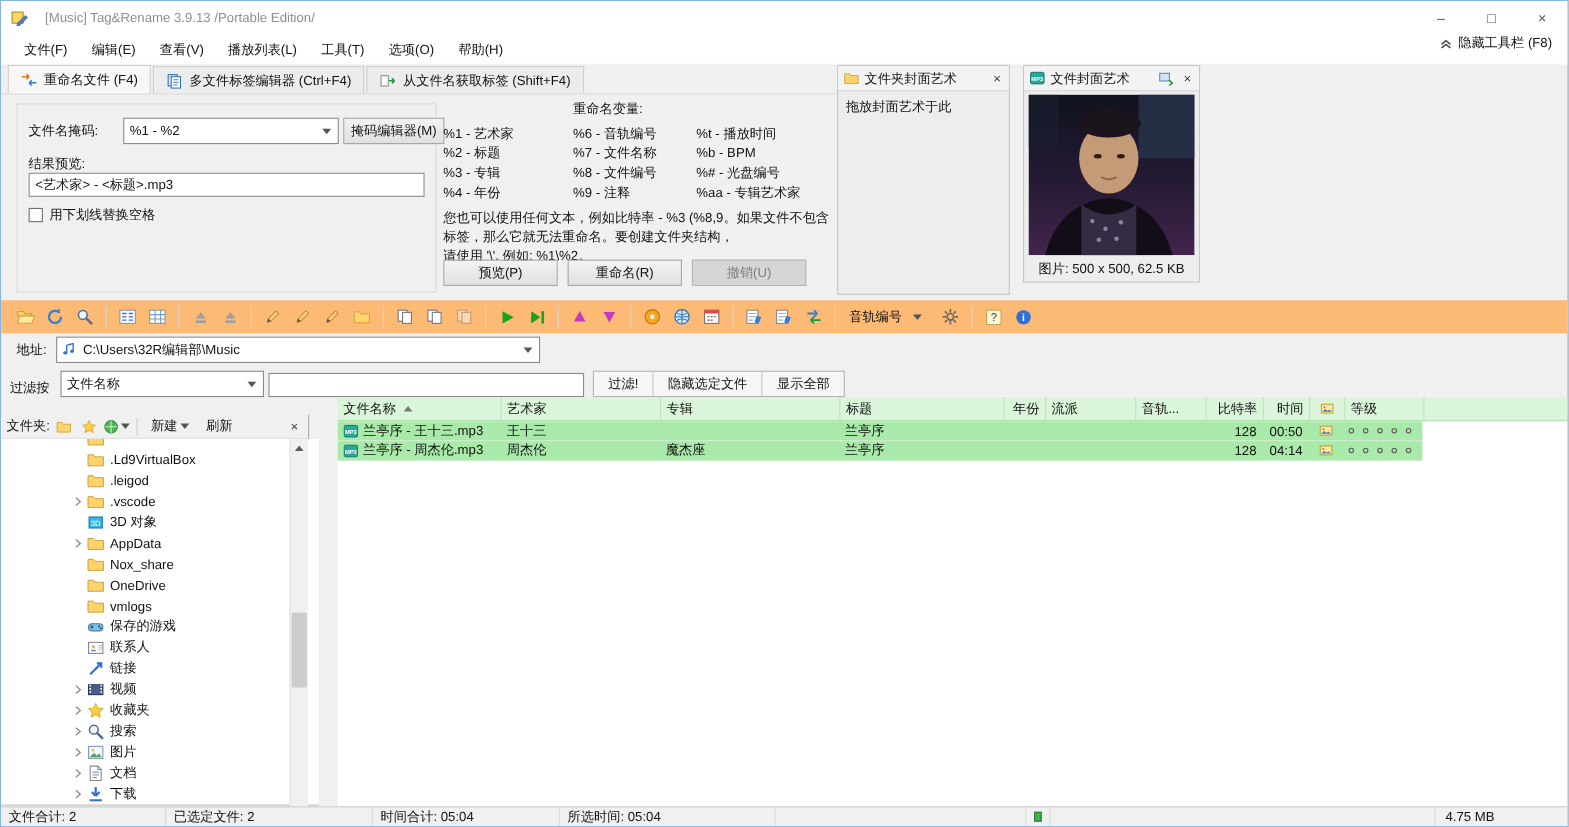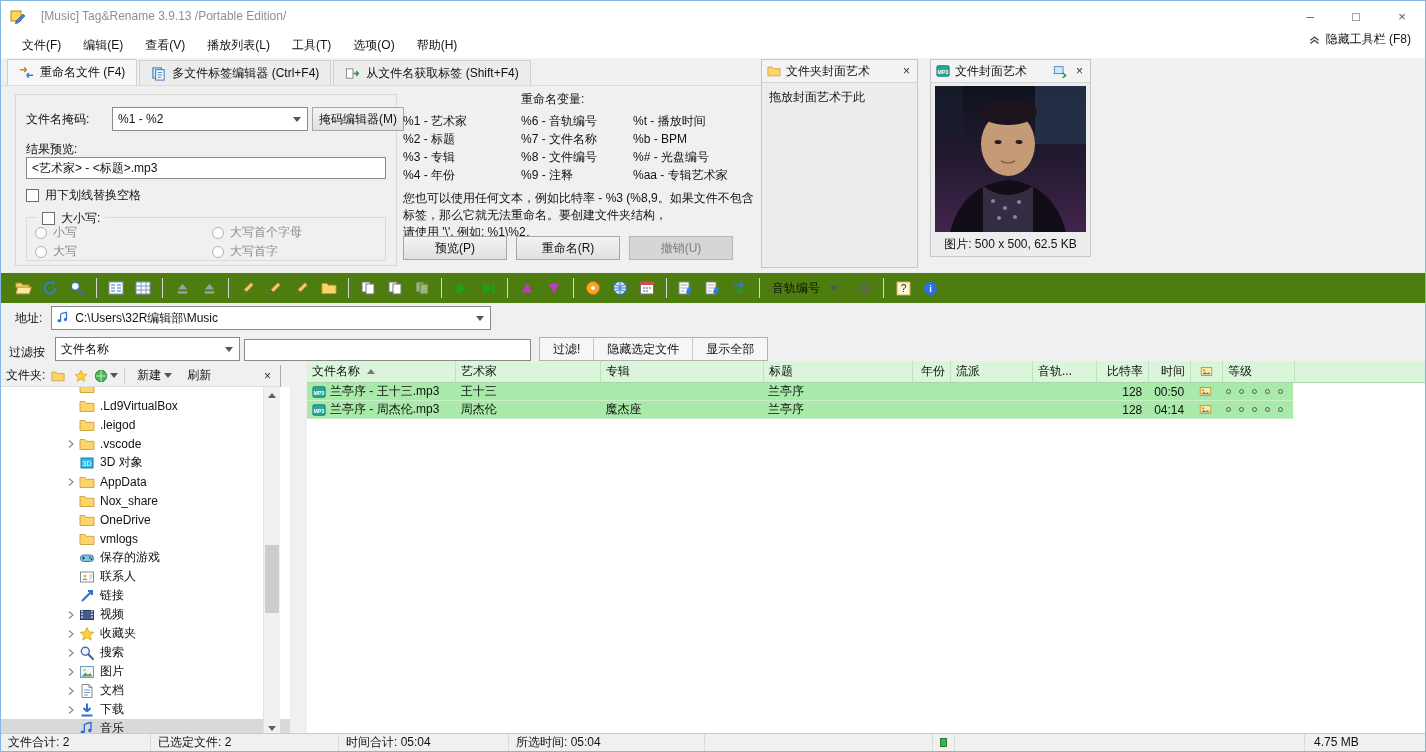--- a/index.html
+++ b/index.html
@@ -49,36 +49,36 @@
 
 .cpanel{position:absolute;top:58px;background:#ededed;border:1px solid #c6c6c6}
 .cp-folder{left:760px;width:157px;height:209px}
 .cp-file{left:929px;width:161px;height:198px}
 .cphead{height:23px;display:flex;align-items:center;gap:5px;padding:0 5px;border-bottom:1px solid #d4d4d4;background:#f3f3f3;white-space:nowrap}
 .cpx{margin-left:auto;color:#333;font-size:12px;padding:0 2px}
 .drop-hint{padding:6px 7px}
 .photo{display:block;margin:3px auto 0}
 .imgcap{text-align:center;margin-top:4px}
 
-.toolbar{position:absolute;top:272px;left:0;right:0;height:30px;display:flex;align-items:center;padding-left:10px;gap:3px;background:#4d7c0f}
+.toolbar{position:absolute;top:272px;left:0;right:0;height:30px;display:flex;align-items:center;padding-left:10px;gap:3px;background:#fdba74}
 .tbi{width:24px;height:24px;display:flex;align-items:center;justify-content:center}
 .tsep{width:1px;height:20px;background:#d6d6d6;margin:0 4px;flex:none}
 .tcombo{display:flex;align-items:center;gap:4px;padding:0 5px;height:24px}
 
 .addr{position:absolute;top:303px;left:0;right:0;height:28px;display:flex;align-items:center;padding-left:14px;gap:9px}
 .addrcombo{width:440px}
 .filterrow{position:absolute;top:331px;left:0;right:0;height:29px;display:flex;align-items:flex-end;padding-left:8px}
 .fcombo{width:185px;margin-left:10px}
 .finput{width:287px;height:22px;background:#fff;border:1px solid #8a8a8a;margin-left:4px;padding:0 4px;font:inherit}
 .fgroup{display:flex;border:1px solid #b3b3b3;height:24px;background:#f6f6f6;margin-left:8px}
 .fbtn{padding:0 13px;line-height:22px;border-right:1px solid #c8c8c8;white-space:nowrap}
 .fbtn:last-child{border-right:none}
 
 .main{position:absolute;top:360px;left:0;right:0;bottom:18px}
-.fpanel{position:absolute;left:0;top:4px;width:280px;height:100%;border-right:1px solid #ababab;background:#fff}
+.fpanel{position:absolute;left:0;top:16px;width:280px;height:100%;border-right:1px solid #ababab;background:#fff}
 .fhead{height:22px;background:#f0f0f0;border-bottom:1px solid #dedede;display:flex;align-items:center;gap:3px;padding:0 5px;white-space:nowrap}
 .fhead .hsep{width:1px;height:16px;background:#cfcfcf;margin:0 3px}
 .fhbtn{display:flex;align-items:center;gap:3px;padding:0 6px;height:20px}
 .fhx{margin-left:auto;padding:0 4px;color:#333}
 .ftree{position:absolute;top:22px;left:0;width:289px;bottom:0;overflow:hidden;background:#fff}
 .trow{height:19px;display:flex;align-items:center;padding-left:62px;white-space:nowrap}
 .trow.sel{background:#d9d9d9}
 .tchev{width:16px;height:16px;display:flex;align-items:center;justify-content:center;flex:none}
 .ticon{width:16px;height:16px;flex:none;margin-right:5px}
 .partial{margin-top:-10px}
@@ -347,42 +347,20 @@
         </div>
         <div class="btn" style="width:92px;margin-left:4px">
           <span>掩码编辑器(M)</span>
         </div>
       </div>
       <div class="lbl-prev">结果预览:</div>
       <div class="prevbox">&lt;艺术家&gt; - &lt;标题&gt;.mp3</div>
       <div class="cbrow">
         <span class="cb"></span>
         <span>用下划线替换空格</span>
-      </div>
-      <div class="gb2">
-        <div class="legend">
-          <span class="cb"></span>
-          <span>大小写:</span>
-        </div>
-        <div class="ropt" style="left:8px;top:6px">
-          <span class="radio"></span>
-          <span>小写</span>
-        </div>
-        <div class="ropt" style="left:8px;top:25px">
-          <span class="radio"></span>
-          <span>大写</span>
-        </div>
-        <div class="ropt" style="left:185px;top:6px">
-          <span class="radio"></span>
-          <span>大写首个字母</span>
-        </div>
-        <div class="ropt" style="left:185px;top:25px">
-          <span class="radio"></span>
-          <span>大写首字</span>
-        </div>
       </div>
     </div>
 
     <div class="vars">
       <div class="vtitle">重命名变量:</div>
       <div class="vcols">
         <div class="vc vc1">
           <div>%1 - 艺术家</div>
           <div>%2 - 标题</div>
           <div>%3 - 专辑</div>

